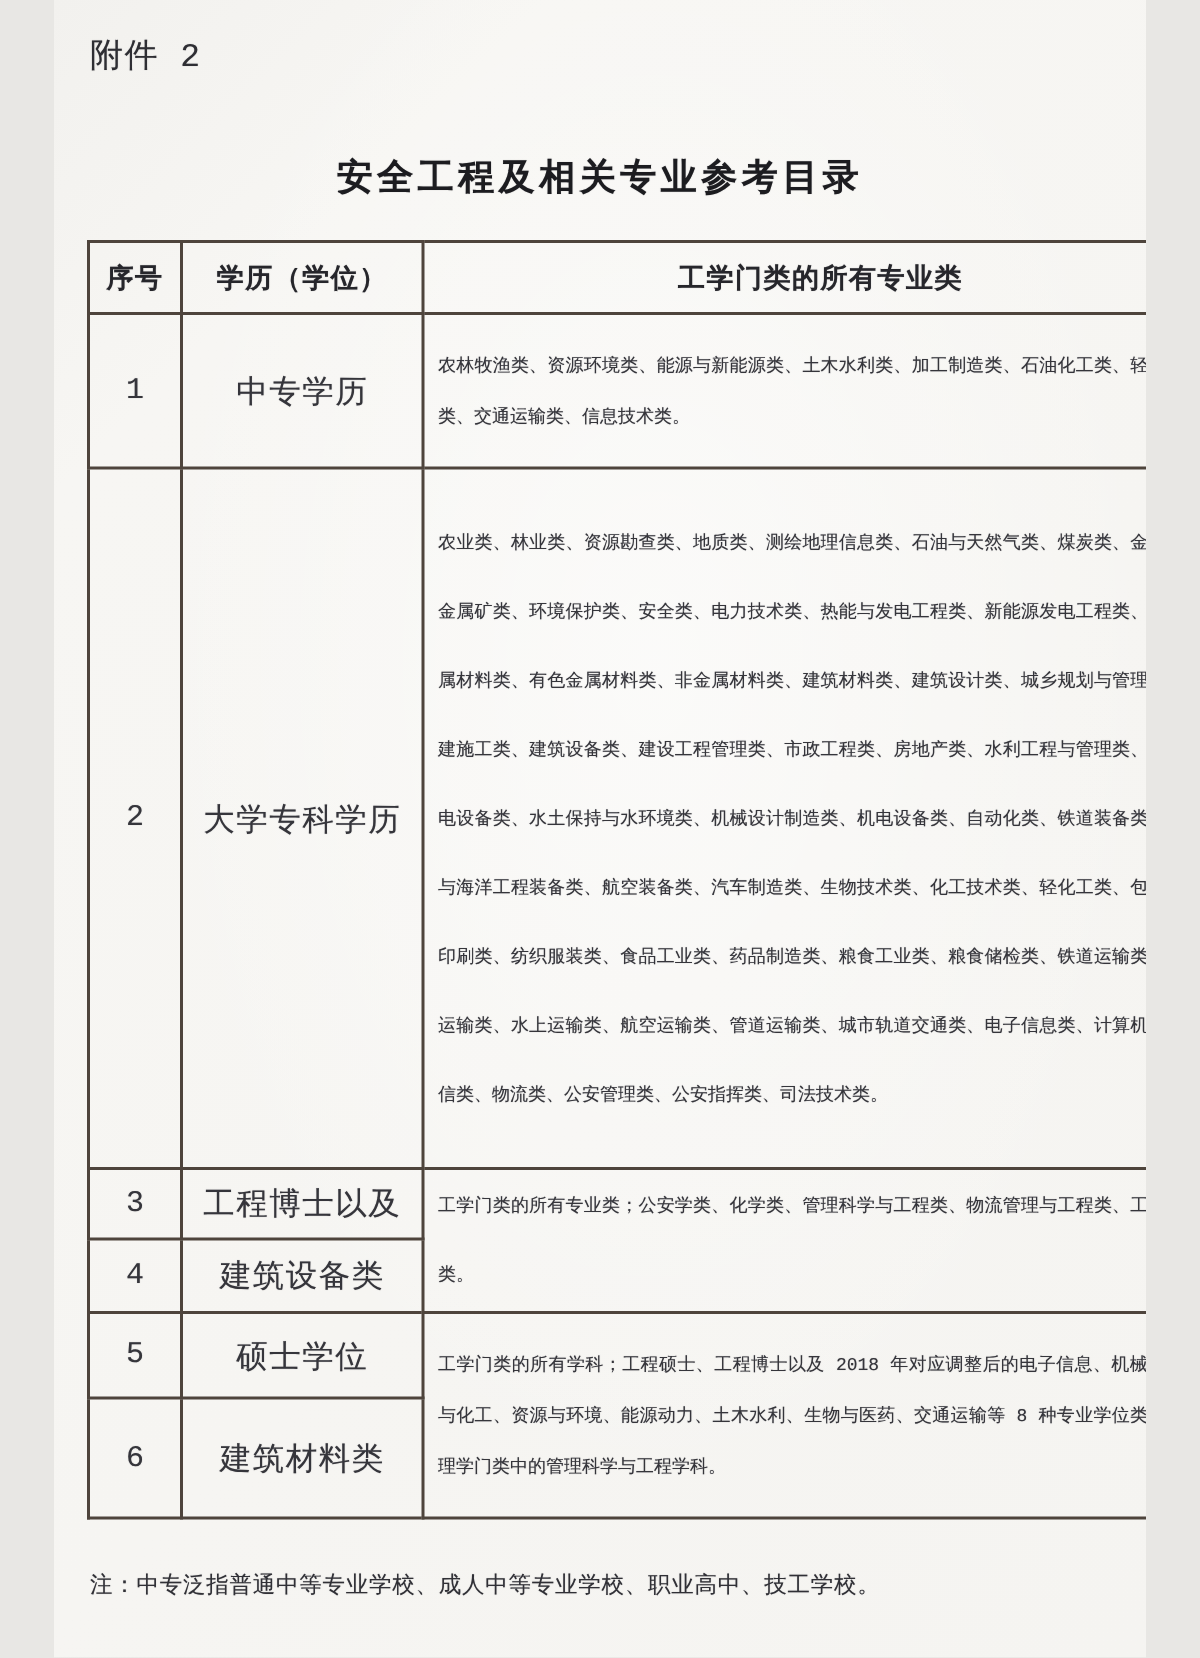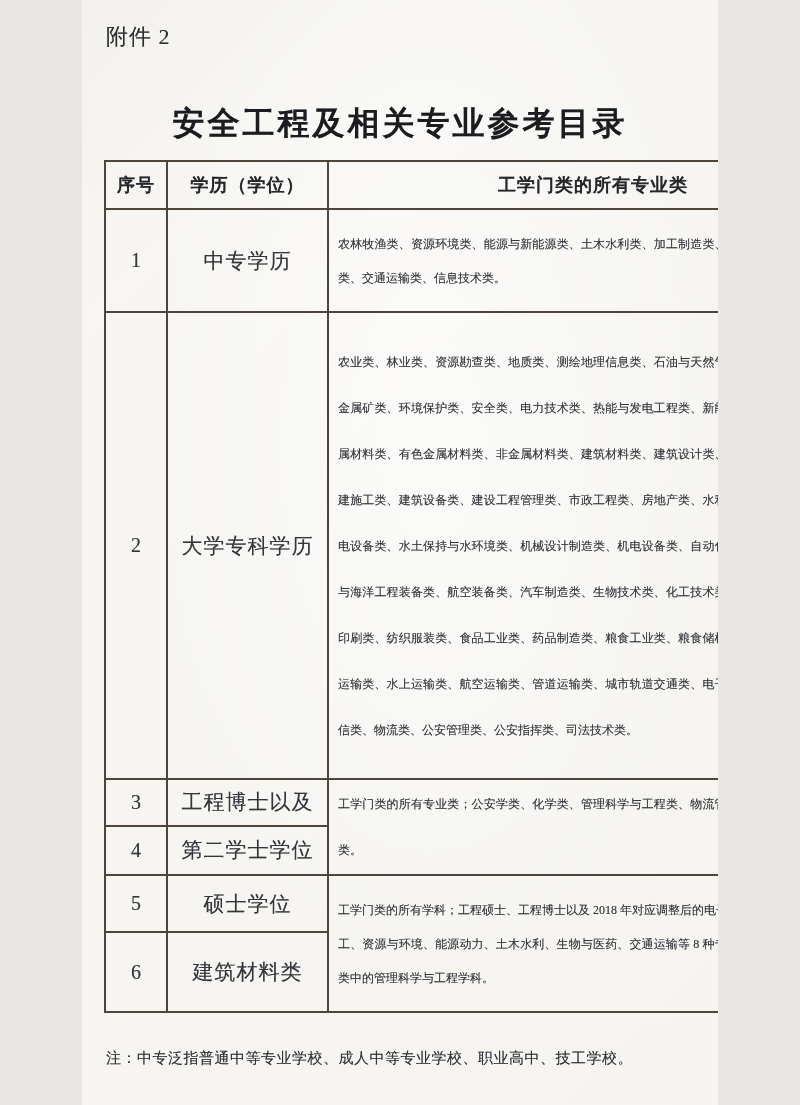--- a/index.html
+++ b/index.html
@@ -2,48 +2,48 @@
 <html><head>
 <meta charset="utf-8">
 <style>
   html, body {
     margin: 0;
     padding: 0;
     background: #e8e7e4;
   }
   .page {
     position: relative;
-    width: 636px;
+    width: 728px;
     height: 1105px;
     margin: 0 auto;
     background:
       radial-gradient(ellipse at 55% 40%, rgba(255,255,255,0.55) 0%, rgba(255,255,255,0) 60%),
       linear-gradient(135deg, #f2f1ee 0%, #f7f6f3 18%, #f5f4f1 100%);
-    font-family: Liberation Serif, serif;
+    font-family: Liberation Mono, monospace;
     color: #3a3a3f;
     overflow: hidden;
   }
   .scan-text {
     text-shadow: 0 0 0.6px rgba(70,70,75,0.5);
   }
   .attachment-label {
     position: absolute;
     left: 24px;
     top: 22px;
     font-size: 22px;
     letter-spacing: 1px;
     color: #2e2e33;
   }
   .doc-title {
     position: absolute;
     left: 0;
     top: 102px;
     width: 100%;
     text-align: center;
-    font-size: 32px;
+    font-size: 24px;
     font-weight: bold;
     letter-spacing: 3px;
     color: #1c1c20;
   }
   table.catalog {
     position: absolute;
     left: 22px;
     top: 160px;
     width: 753px;
     border-collapse: collapse;
@@ -135,21 +135,21 @@
         <td class="degree-cell">大学专科学历</td>
         <td class="majors-cell dense">农业类、林业类、资源勘查类、地质类、测绘地理信息类、石油与天然气类、煤炭类、金属与非金属矿类、环境保护类、安全类、电力技术类、热能与发电工程类、新能源发电工程类、黑色金属材料类、有色金属材料类、非金属材料类、建筑材料类、建筑设计类、城乡规划与管理类、土建施工类、建筑设备类、建设工程管理类、市政工程类、房地产类、水利工程与管理类、水利水电设备类、水土保持与水环境类、机械设计制造类、机电设备类、自动化类、铁道装备类、船舶与海洋工程装备类、航空装备类、汽车制造类、生物技术类、化工技术类、轻化工类、包装类、印刷类、纺织服装类、食品工业类、药品制造类、粮食工业类、粮食储检类、铁道运输类、道路运输类、水上运输类、航空运输类、管道运输类、城市轨道交通类、电子信息类、计算机类、通信类、物流类、公安管理类、公安指挥类、司法技术类。</td>
       </tr>
       <tr class="r3">
         <td class="no-cell">3</td>
         <td class="degree-cell">工程博士以及</td>
         <td class="majors-cell dense" rowspan="2">工学门类的所有专业类；公安学类、化学类、管理科学与工程类、物流管理与工程类、工业工程类。</td>
       </tr>
       <tr class="r4">
         <td class="no-cell">4</td>
-        <td class="degree-cell">第二学士学位</td>
+        <td class="degree-cell">建筑设备类</td>
       </tr>
       <tr class="r5">
         <td class="no-cell">5</td>
         <td class="degree-cell">硕士学位</td>
         <td class="majors-cell" rowspan="2">工学门类的所有学科；工程硕士、工程博士以及 2018 年对应调整后的电子信息、机械、材料与化工、资源与环境、能源动力、土木水利、生物与医药、交通运输等 8 种专业学位类别；管理学门类中的管理科学与工程学科。</td>
       </tr>
       <tr class="r6">
         <td class="no-cell">6</td>
         <td class="degree-cell">建筑材料类</td>
       </tr>

